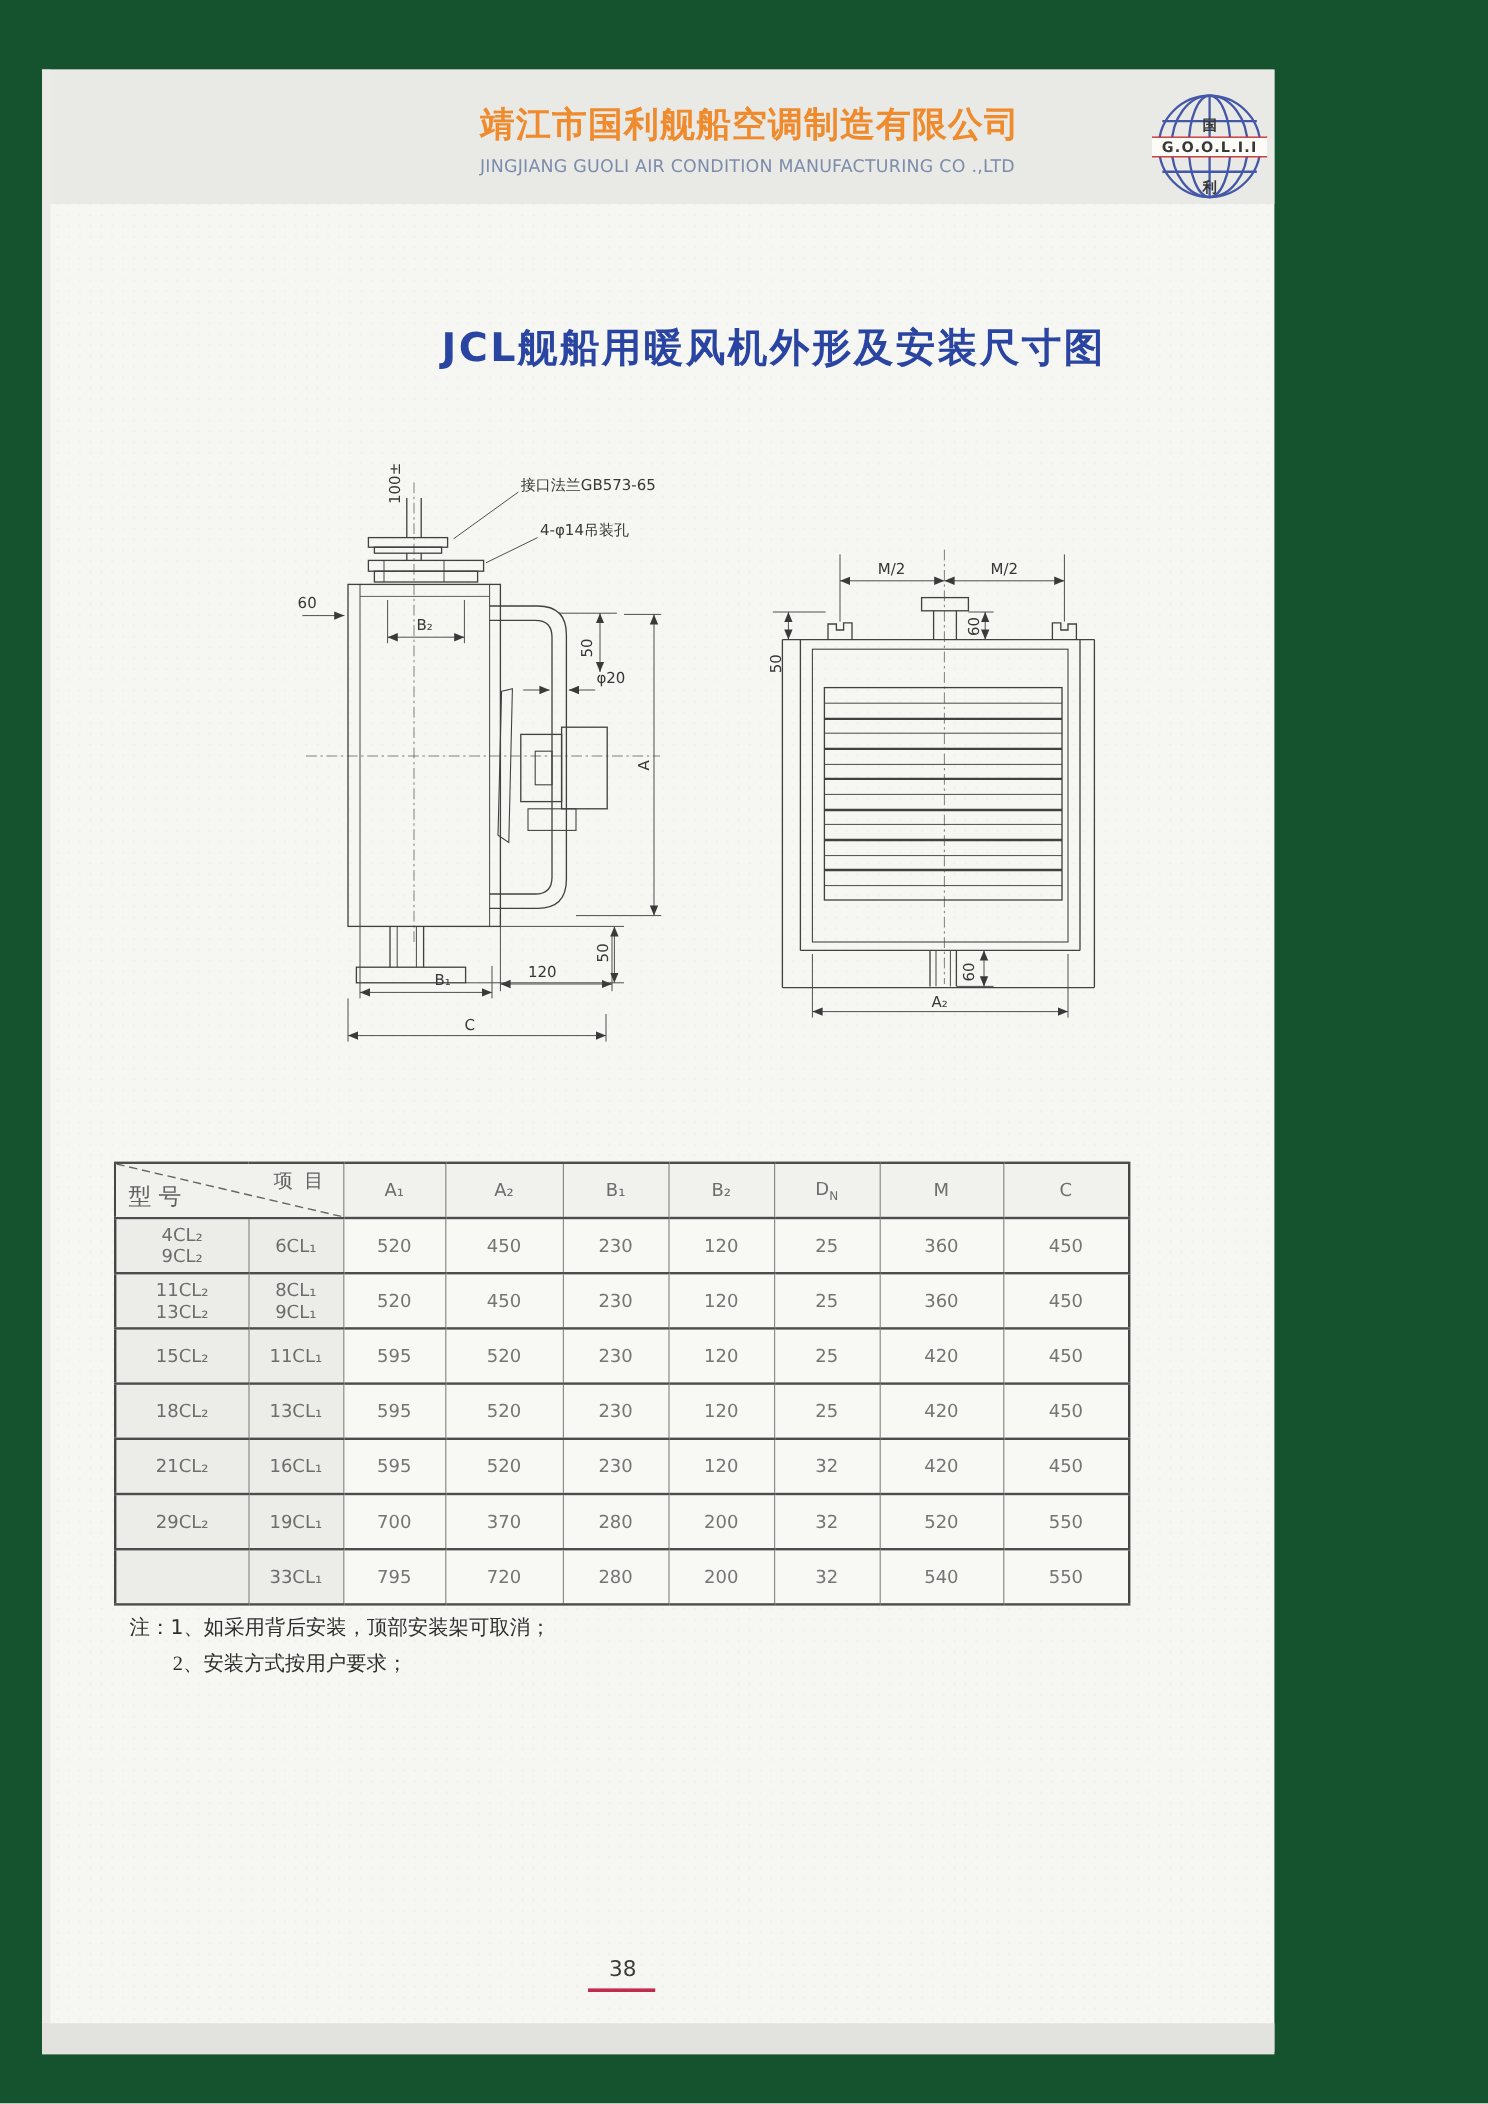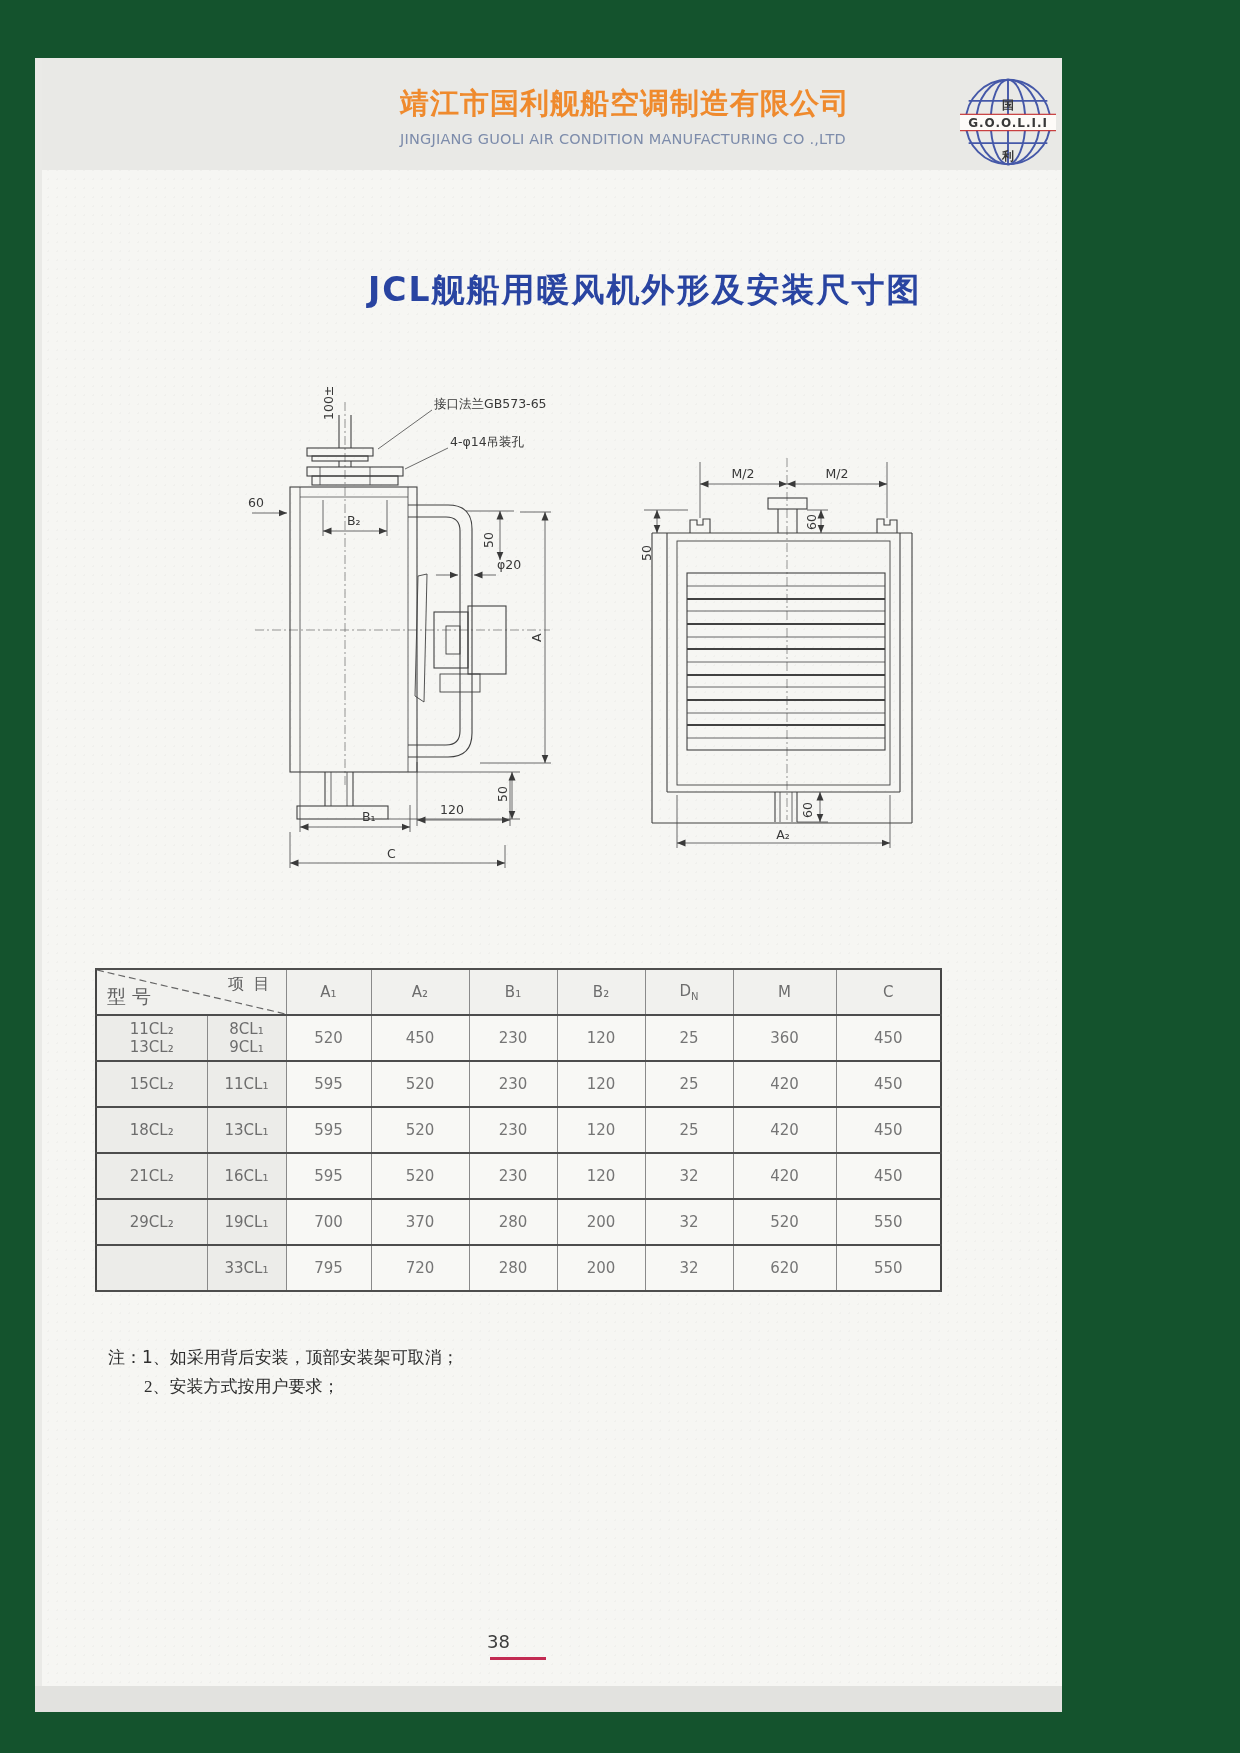--- a/index.html
+++ b/index.html
@@ -34,21 +34,21 @@
   table.dims th{color:#6d6d6d;background:#f1f1ee;}
   th.corner{position:relative;padding:0;background:#efefec;}
   th.corner .c-top{position:absolute;right:16px;top:4px;font-size:16px;color:#606060;font-family:Liberation Mono, monospace;}
   th.corner .c-bot{position:absolute;left:10px;bottom:4px;font-size:19px;color:#606060;}
   th.corner svg{position:absolute;left:0;top:0;width:100%;height:100%;}
   sub{font-size:10px;}
 
   .notes{position:absolute;left:73px;top:1285px;font-size:17px;color:#2e2e2e;line-height:29px;}
   .notes .indent{padding-left:36px;font-family:Liberation Serif, serif;}
 
-  .pagenum{position:absolute;left:452px;top:1573px;width:64px;text-align:left;
+  .pagenum{position:absolute;left:452px;top:1573px;width:64px;text-align:center;
            font-size:18px;color:#3c3c3c;}
   .pagenum-rule{position:absolute;left:455px;top:1599px;width:56px;height:3px;background:#c22a52;}
 </style>
 </head>
 <body>
 
 <div class="page">
   <div class="scan">
     <div class="band-top"></div>
     <div class="edge-left"></div>
@@ -265,20 +265,32 @@
           <th>A₂</th>
           <th>B₁</th>
           <th>B₂</th>
           <th><span>D</span><sub>N</sub></th>
           <th>M</th>
           <th>C</th>
         </tr>
       </thead>
       <tbody>
           <tr>
+            <td class="model">4CL₂
+9CL₂</td>
+            <td class="model">6CL₁</td>
+            <td>520</td>
+            <td>450</td>
+            <td>230</td>
+            <td>120</td>
+            <td>25</td>
+            <td>360</td>
+            <td>450</td>
+          </tr>
+          <tr>
             <td class="model">11CL₂
 13CL₂</td>
             <td class="model">8CL₁
 9CL₁</td>
             <td>520</td>
             <td>450</td>
             <td>230</td>
             <td>120</td>
             <td>25</td>
             <td>360</td>
@@ -329,21 +341,21 @@
             <td>550</td>
           </tr>
           <tr>
             <td class="model"></td>
             <td class="model">33CL₁</td>
             <td>795</td>
             <td>720</td>
             <td>280</td>
             <td>200</td>
             <td>32</td>
-            <td>620</td>
+            <td>540</td>
             <td>550</td>
           </tr>
         </tbody>
     </table>
 
     <div class="notes">
       <div>注：1、如采用背后安装，顶部安装架可取消；</div>
       <div class="indent">2、安装方式按用户要求；</div>
     </div>
 

